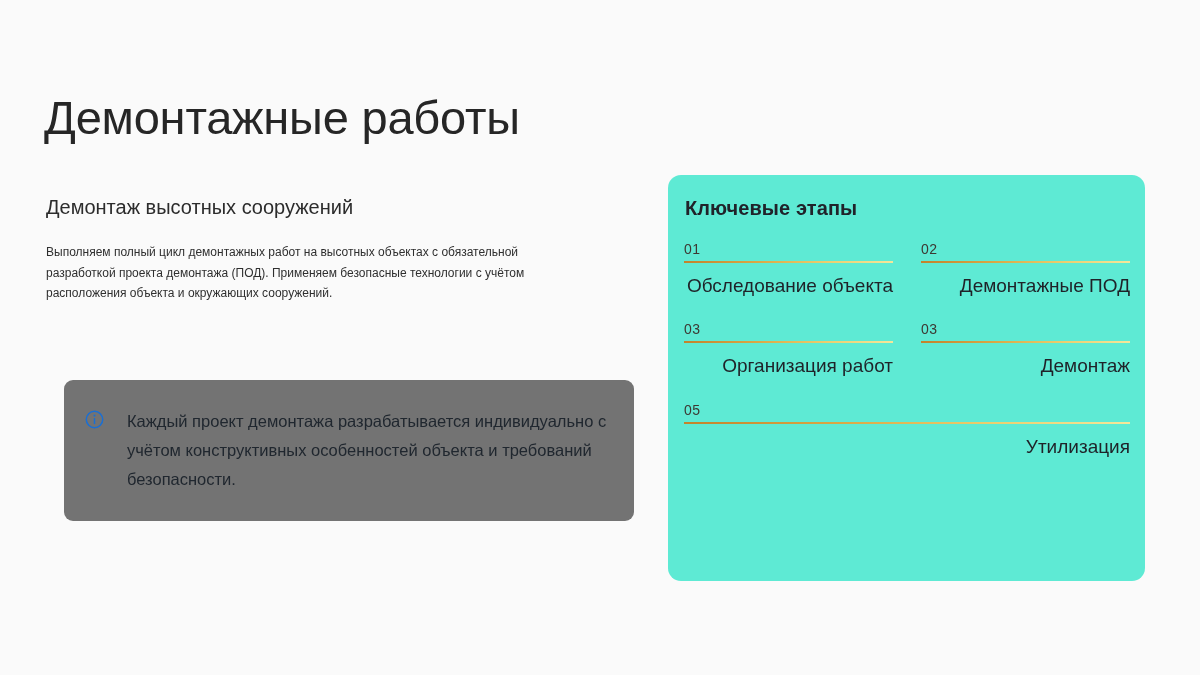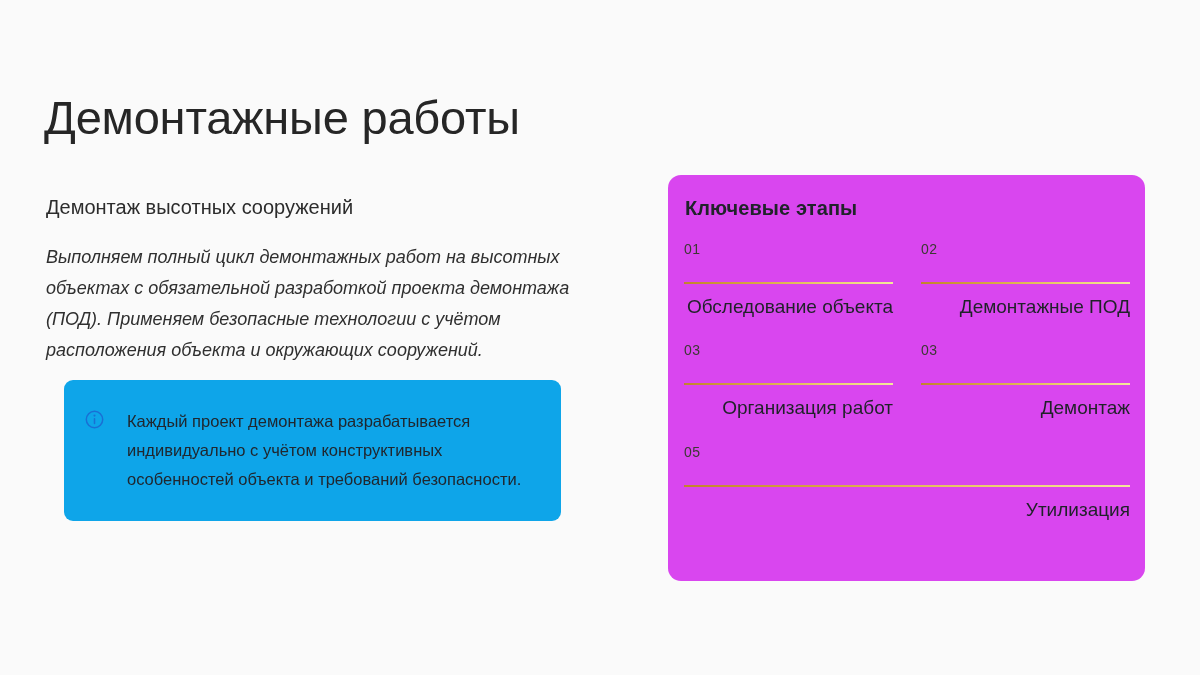--- a/index.html
+++ b/index.html
@@ -47,36 +47,35 @@
 
   .section-subtitle {
     font-size: 20px;
     font-weight: 400;
     color: #2c2c2c;
     line-height: 1.3;
     margin-bottom: 22px;
   }
 
   .body-paragraph {
-    font-size: 18px;
+    font-size: 12px;
     font-weight: 400;
     line-height: 1.72;
     color: #2f2f2f;
     max-width: 540px;
-    font-style: italic;
   }
 
   
   .info-box {
     position: absolute;
     left: 64px;
     top: 380px;
-    width: 497px;
+    width: 570px;
     min-height: 130px;
-    background: #0ea5e9;
+    background: #737373;
     border-radius: 9px;
     display: flex;
     align-items: flex-start;
     padding: 27px 24px 27px 21px;
   }
 
   .info-icon {
     flex: 0 0 auto;
     width: 19px;
     height: 19px;
@@ -92,21 +91,21 @@
     color: #20272f;
   }
 
   
   .steps-panel {
     position: absolute;
     left: 668px;
     top: 175px;
     width: 477px;
     height: 406px;
-    background: #d946ef;
+    background: #5eead4;
     border-radius: 13px;
     padding: 22px 15px 0 16px;
   }
 
   .panel-heading {
     font-size: 20px;
     font-weight: 600;
     color: #20232a;
     letter-spacing: 0.1px;
     padding-left: 1px;
@@ -127,21 +126,21 @@
   .step.full-width {
     grid-column: 1 / -1;
   }
 
   .step-number {
     font-size: 14px;
     font-weight: 400;
     color: #3c3933;
     letter-spacing: 0.4px;
     line-height: 1;
-    padding-bottom: 26px;
+    padding-bottom: 5px;
   }
 
   .step-rule {
     height: 2px;
     width: 100%;
     background: linear-gradient(to right, #c2832c 0%, #d9a845 35%, #ecd071 70%, #f4e79a 100%);
     margin-bottom: 11px;
   }
 
   .step-label {

